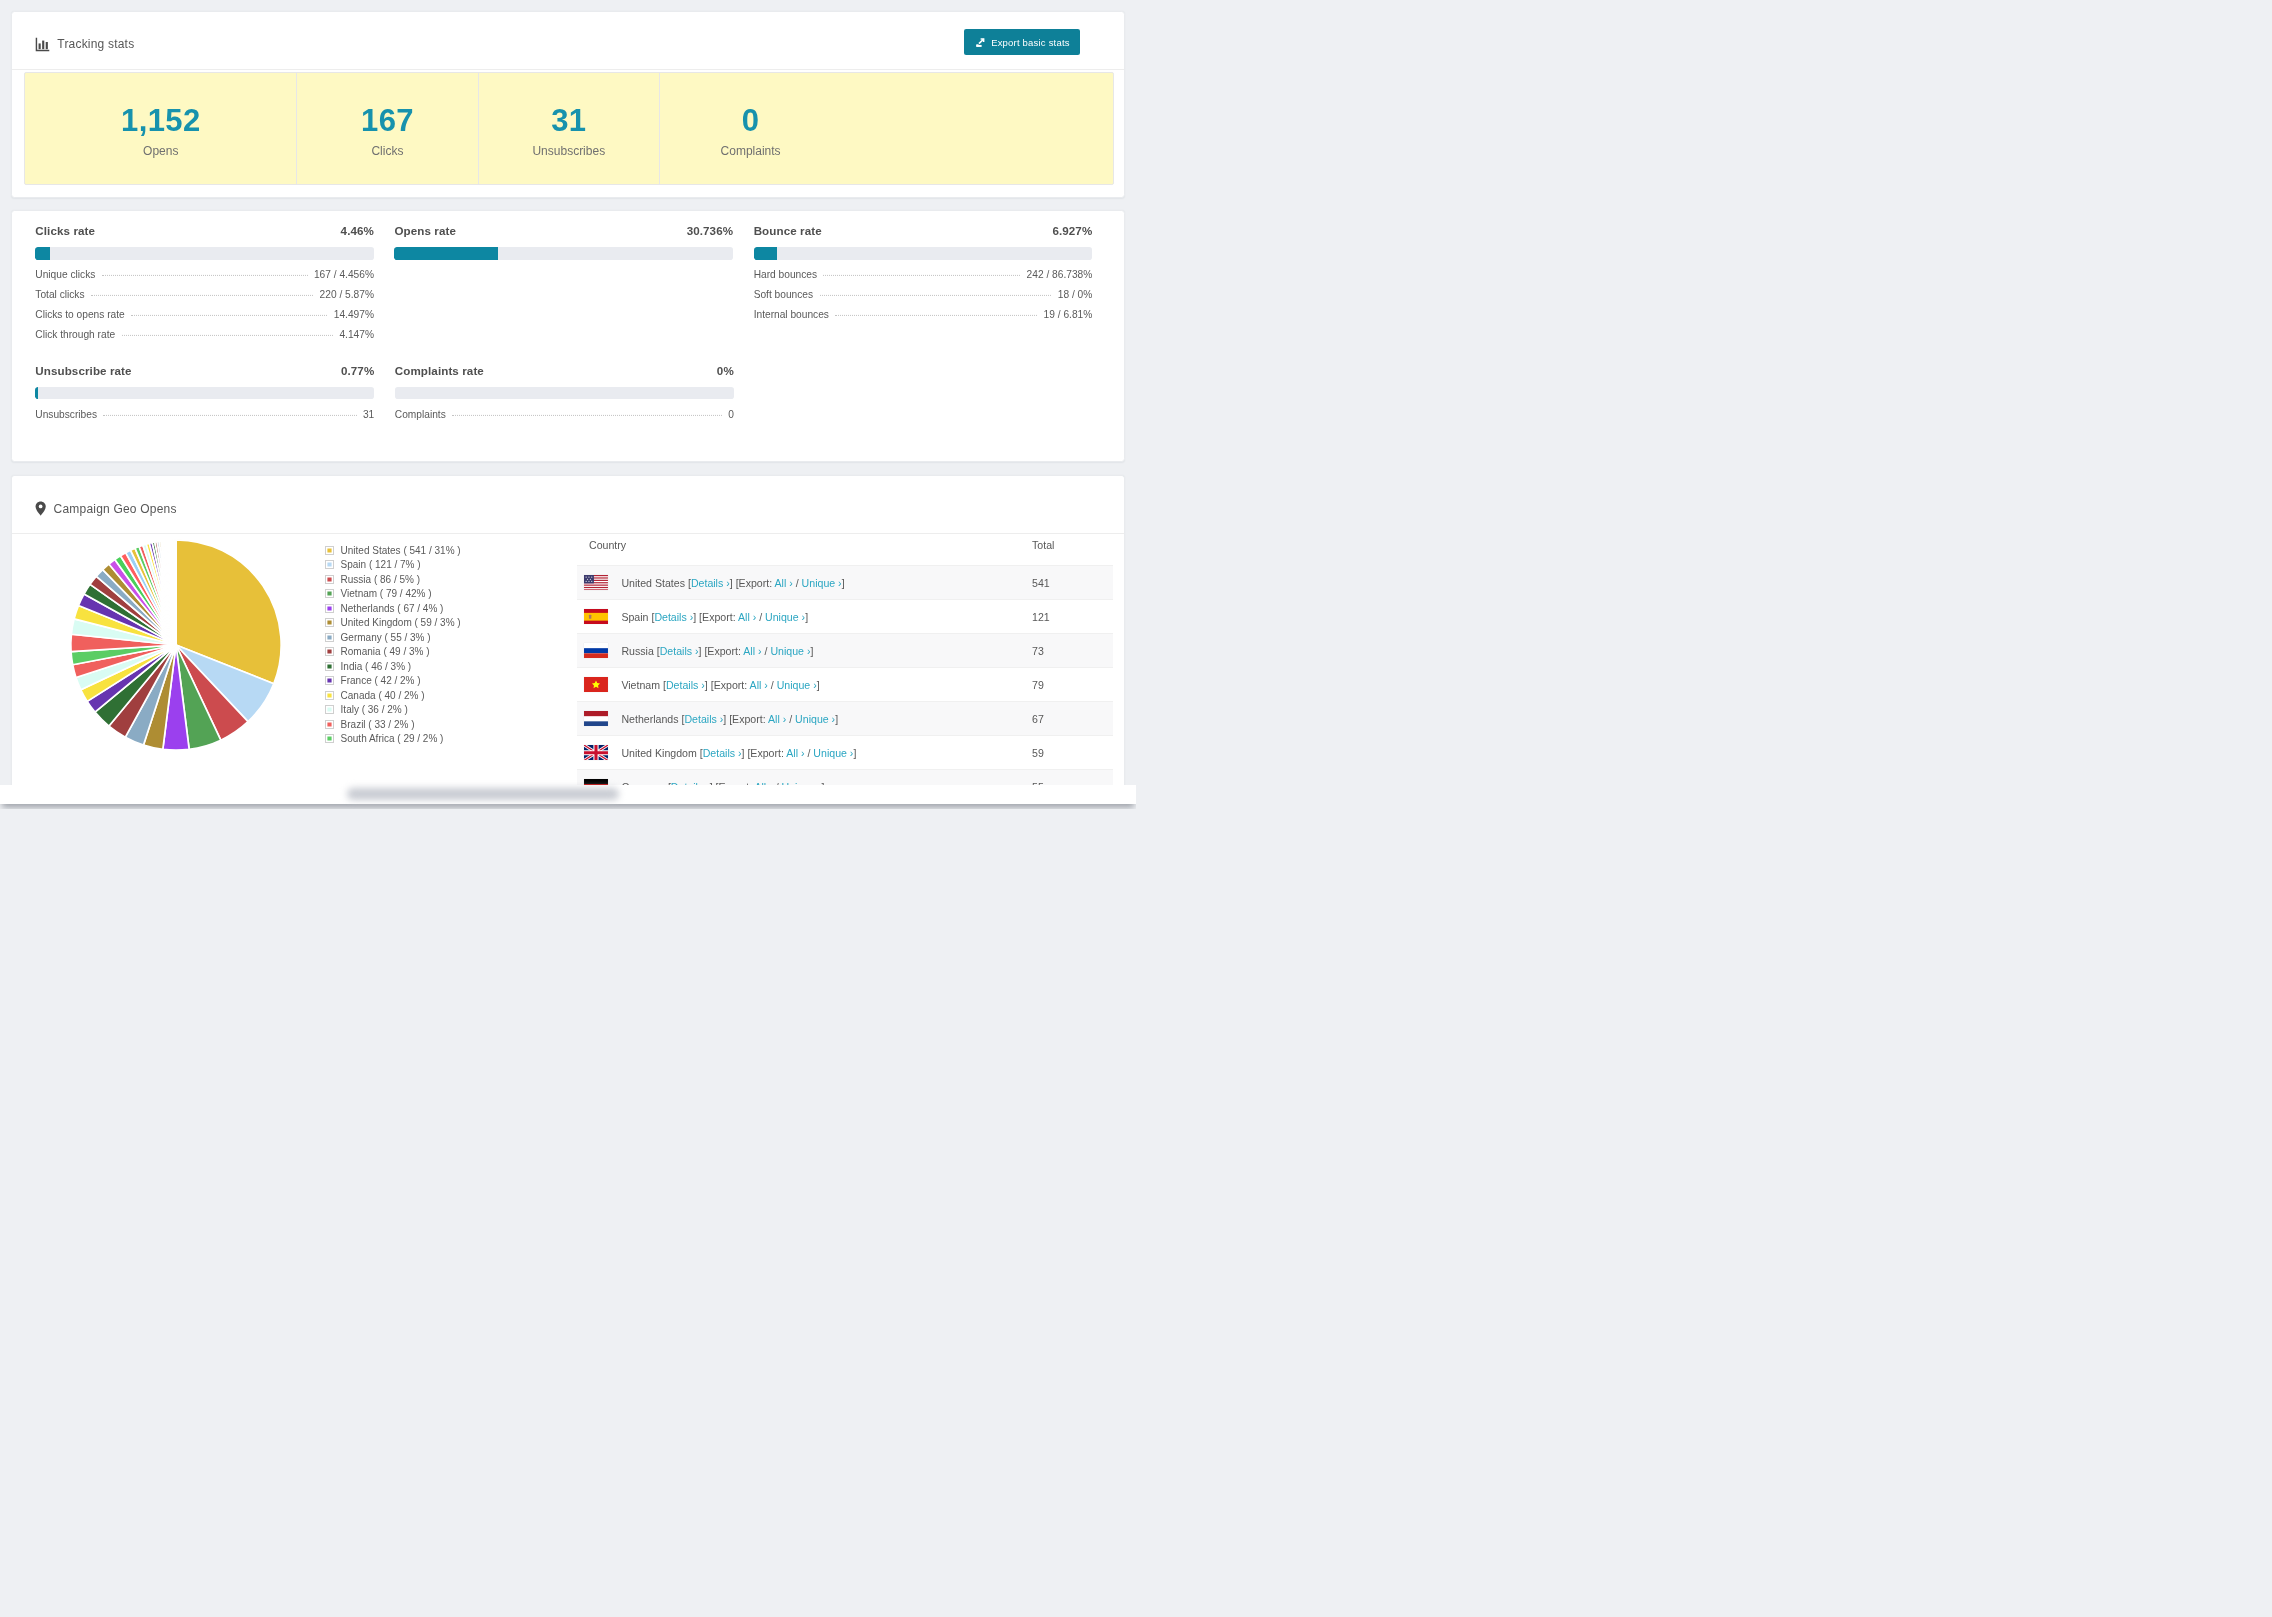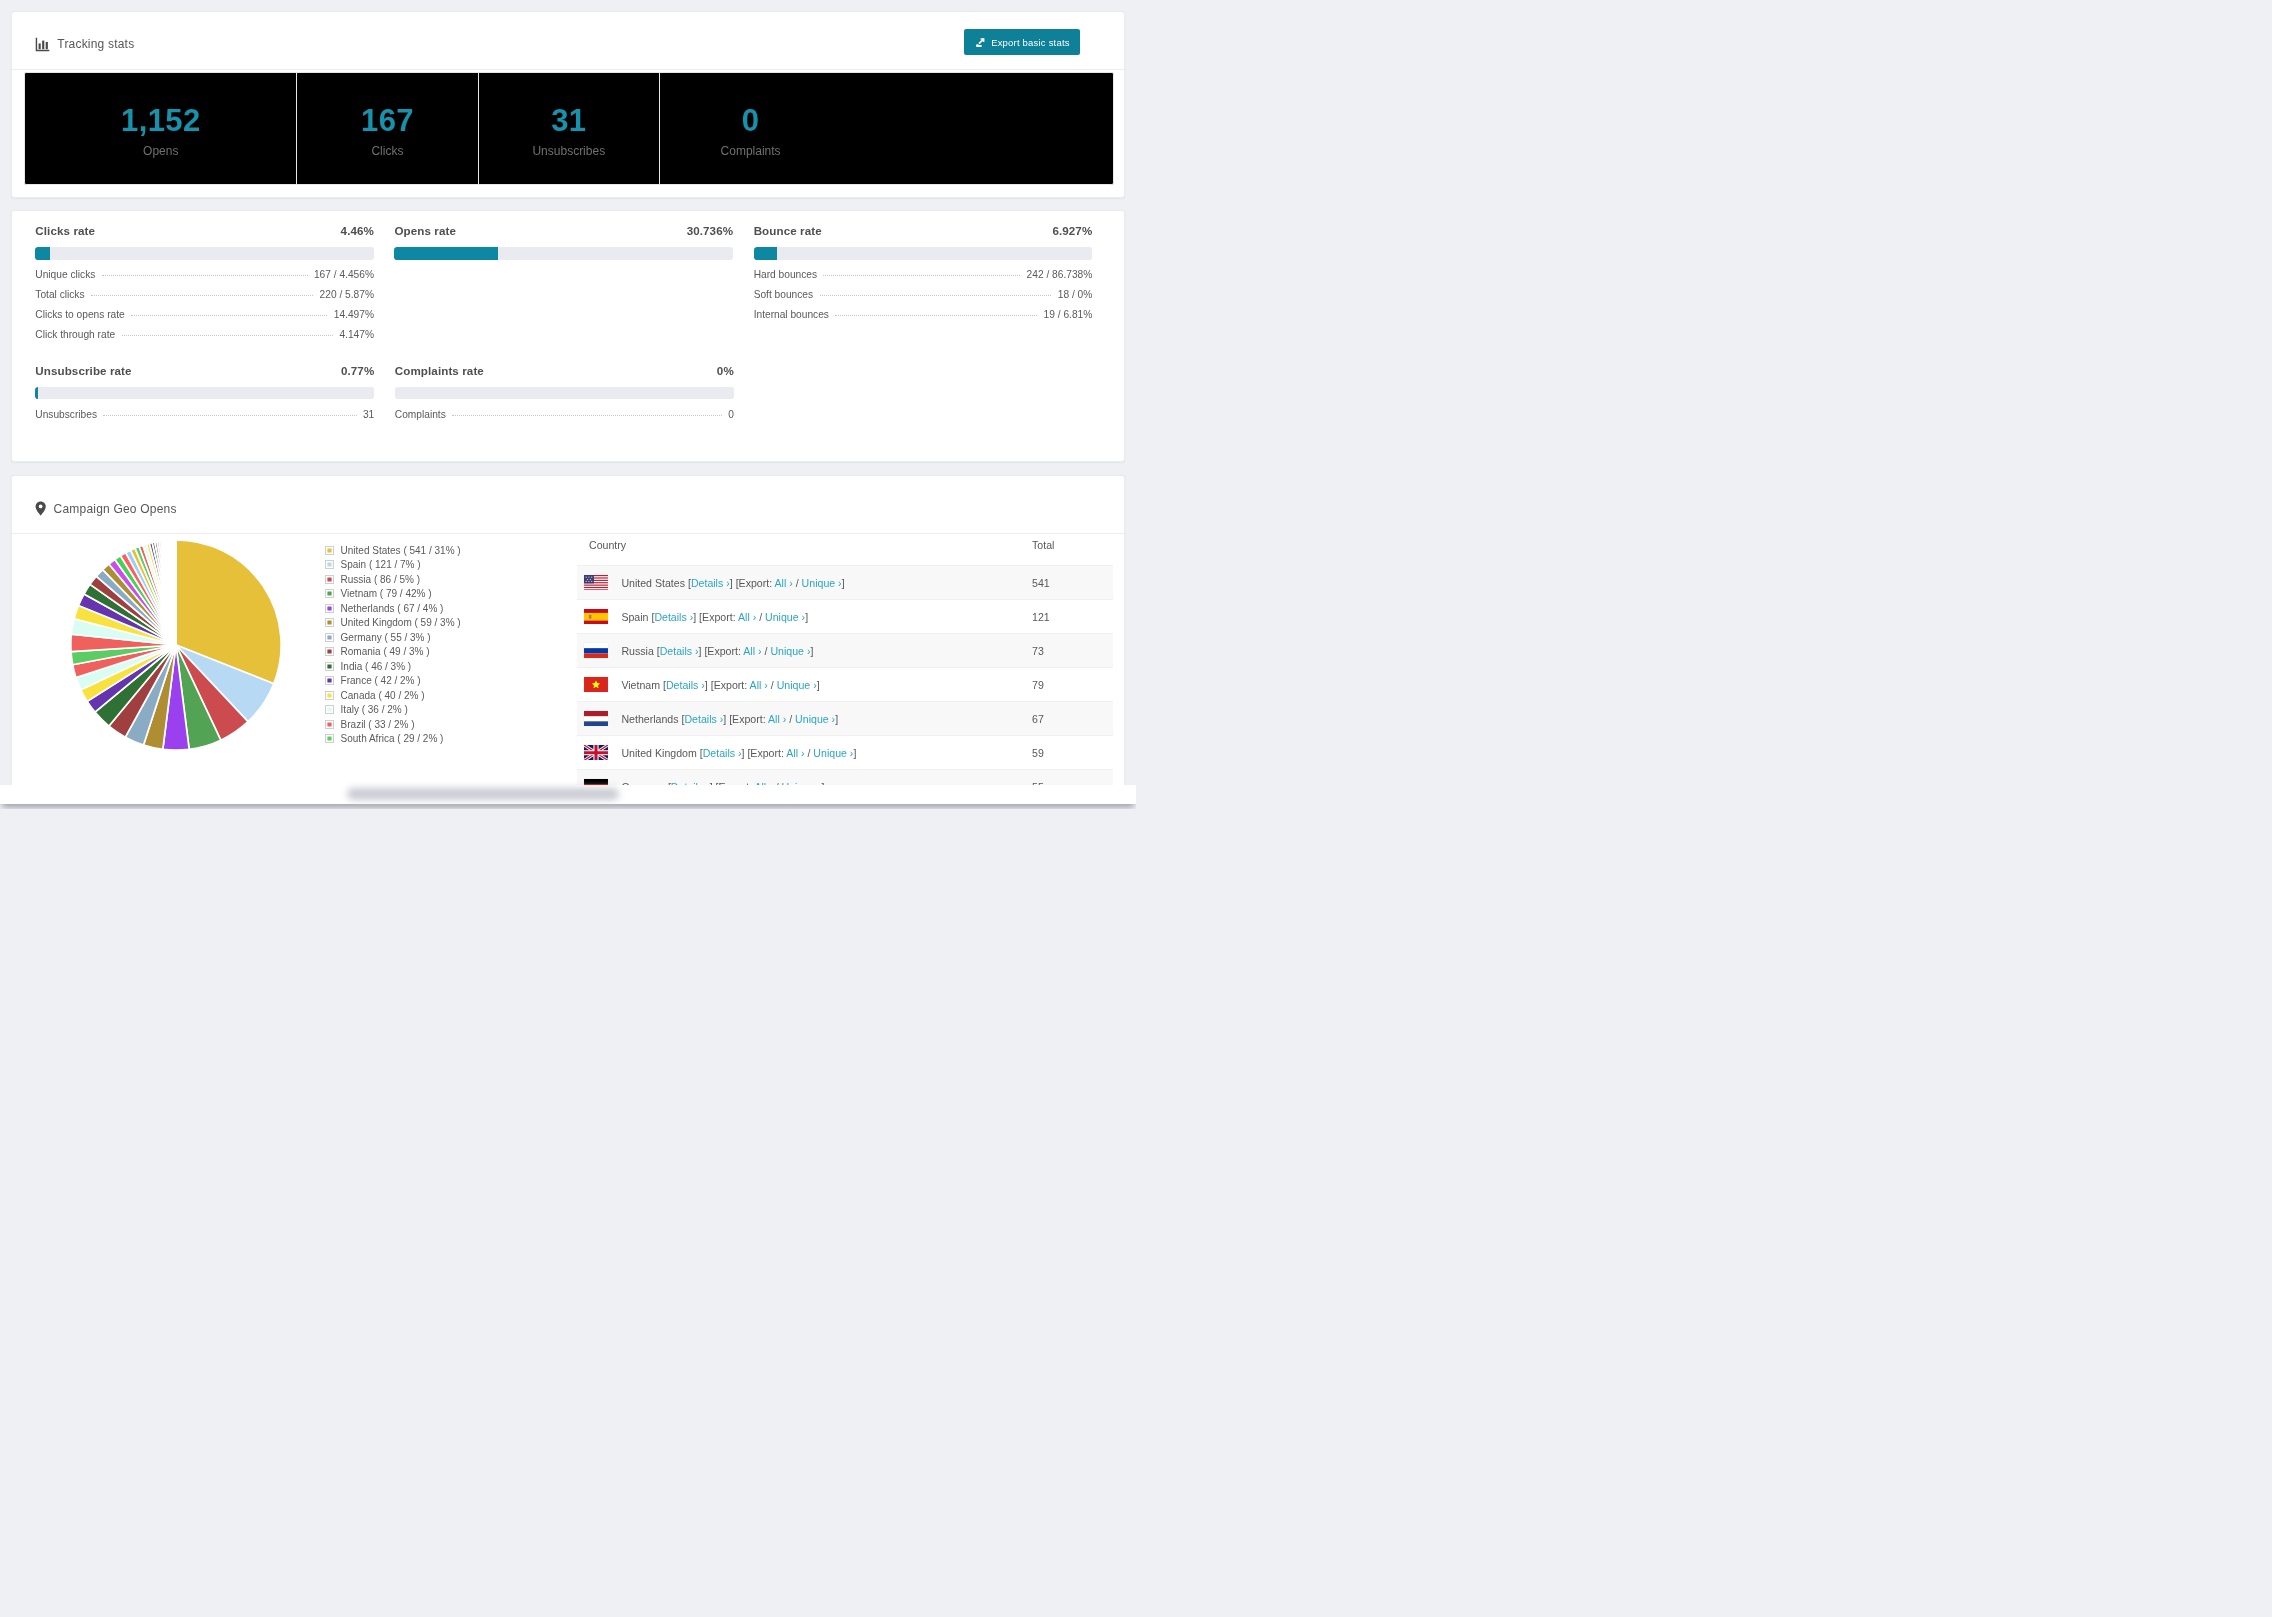--- a/index.html
+++ b/index.html
@@ -32,21 +32,21 @@
   .btn-export {
     position:absolute; right:44px; top:17.6px; height:26px;
     background:#0e8098; color:#fff; border:none; border-radius:2.1px;
     font-family:inherit; font-size:9.5px; letter-spacing:0.2px;
     padding:0 10.6px; display:flex; align-items:center; gap:5.6px; cursor:pointer;
   }
 
   
   .stats-row {
     position:absolute; left:12px; top:60px; width:1090px; height:113px;
-    display:flex; border:0.7px solid #e7e7e7; border-radius:2.1px; background:#000000;
+    display:flex; border:0.7px solid #e7e7e7; border-radius:2.1px; background:#fef9c3;
   }
   .stat-box {
     border-right:0.7px solid #e7e7e7;
     display:flex; flex-direction:column; align-items:center; justify-content:center;
     padding-top:4.2px;
   }
   .stat-box:last-child { border-right:none; }
   .stat-box .num { font-size:31px; font-weight:bold; color:#1792ad; letter-spacing:0.4px; }
   .stat-box .lbl { font-size:12px; color:#707070; margin-top:5px; }
   .w-lg { width:25%; } .w-sm { width:16.6667%; }

